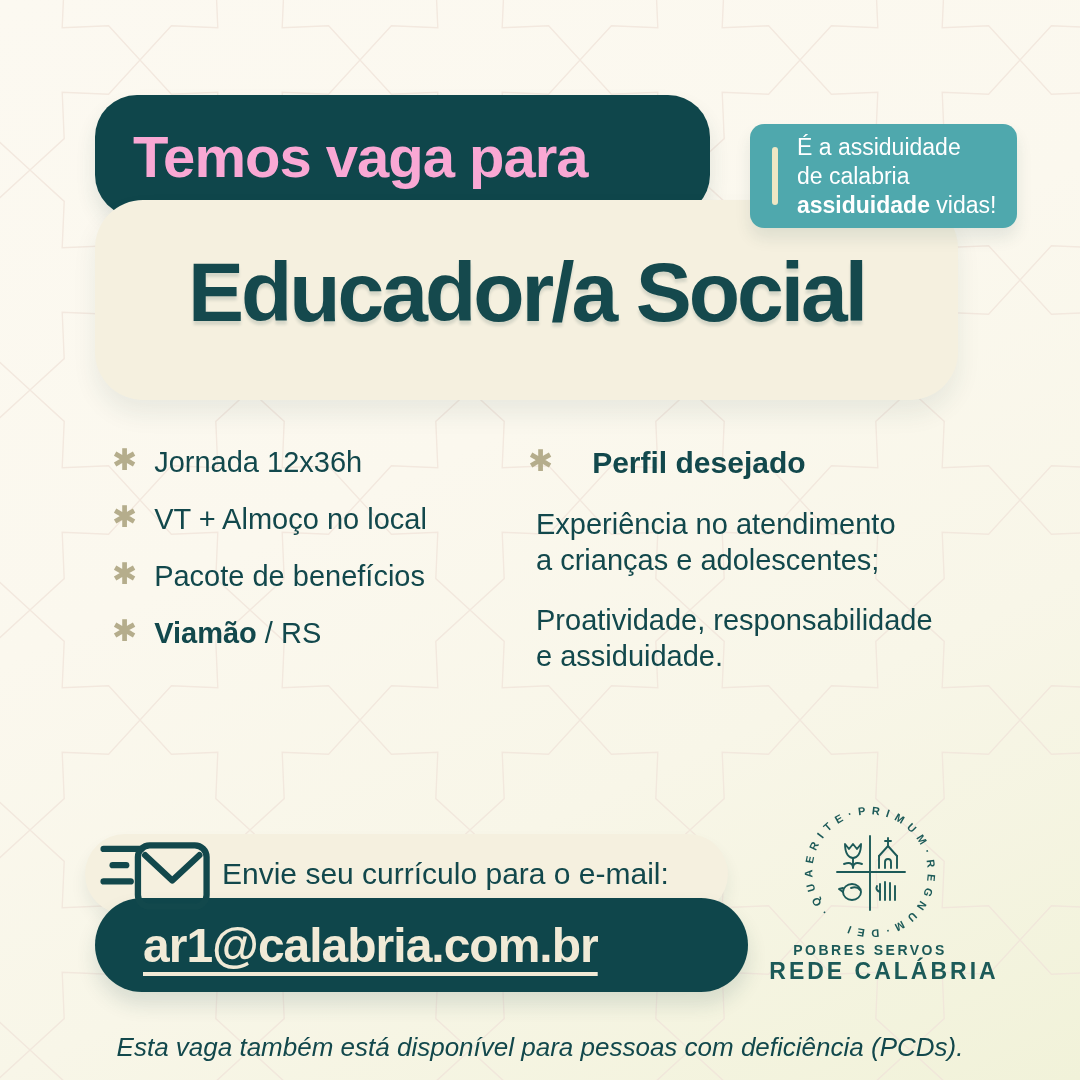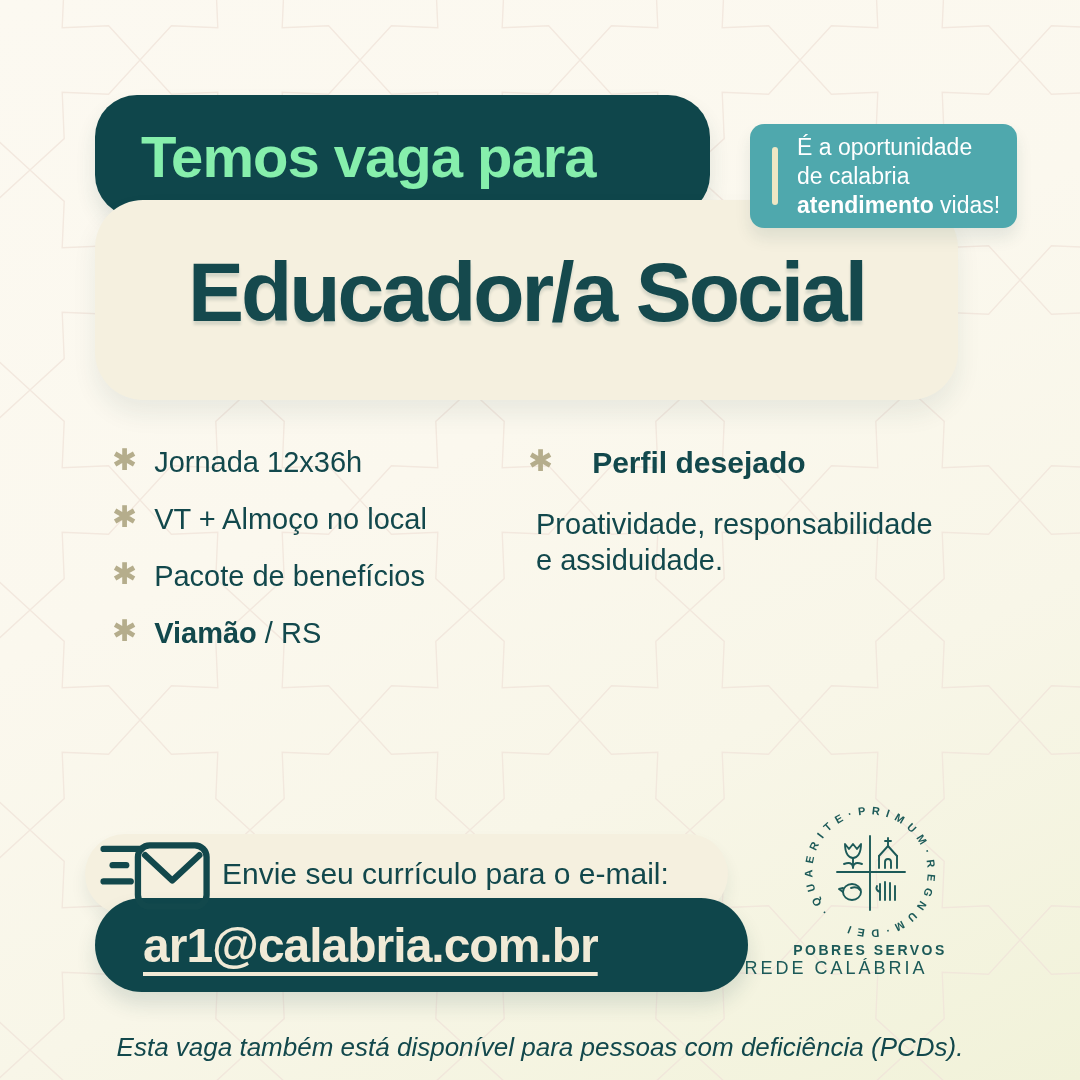--- a/index.html
+++ b/index.html
@@ -18,22 +18,22 @@
   }
 
   
   .headline-bar {
     position:absolute; left:95px; top:95px; width:615px; height:122px;
     background:#0f464b; border-radius:42px; z-index:1;
     box-shadow: 0 12px 20px rgba(30,70,70,.12);
     display:flex; align-items:center;
   }
   .headline-bar .kicker {
-    color:#86efac; font-size:58px; font-weight:800; letter-spacing:-1px;
-    padding-left:38px; white-space:nowrap;margin-left:8px;
+    color:#f9a8d4; font-size:58px; font-weight:800; letter-spacing:-1px;
+    padding-left:38px; white-space:nowrap;
   }
 
   
   .callout {
     position:absolute; left:750px; top:124px; width:267px; height:104px;
     background:#4fa8ad; border-radius:14px; z-index:3;
     box-shadow: 0 10px 16px rgba(30,70,70,.10);
     display:flex; align-items:center; padding-left:22px; box-sizing:border-box;
   }
   .callout .accent-bar {
@@ -110,22 +110,22 @@
     white-space:nowrap;
   }
 
   
   .org-logo { position:absolute; left:795px; top:800px; z-index:2; }
   .org-name-small {
     position:absolute; left:730px; top:942px; width:280px; text-align:center; z-index:2;
     font-size:14px; font-weight:700; letter-spacing:2.5px; color:#1c5a58;
   }
   .org-name-large {
-    position:absolute; left:696px; top:958px; width:280px; text-align:center; z-index:2;
-    font-size:18px; font-weight:400; letter-spacing:3px; color:#1c5a58;
+    position:absolute; left:744px; top:958px; width:280px; text-align:center; z-index:2;
+    font-size:23px; font-weight:700; letter-spacing:3px; color:#1c5a58;
   }
 
   
   .footer-note {
     position:absolute; left:0; top:1032px; width:1080px; text-align:center; z-index:2;
     font-size:26px; font-style:italic; color:#12484c;
   }
 </style>
 </head>
 <body>
@@ -141,23 +141,23 @@
     <rect width="1080" height="1080" fill="url(#starTile)" opacity="0.75"></rect>
   </svg>
 
   <div class="headline-bar">
     <div class="kicker">Temos vaga para</div>
   </div>
 
   <div class="callout">
     <div class="accent-bar"></div>
     <div class="callout-text">
-      <span>É a oportunidade</span><br>
+      <span>É a assiduidade</span><br>
       <span>de calabria</span><br>
-      <b>atendimento</b><span> vidas!</span>
+      <b>assiduidade</b><span> vidas!</span>
     </div>
   </div>
 
   <div class="title-panel">
     <div class="job-title">Educador/a Social</div>
   </div>
 
   <div class="benefits">
     <div class="benefit-item">
       <span class="star-bullet">✱</span>
@@ -175,20 +175,22 @@
       <span class="star-bullet">✱</span>
       <span><b>Viamão</b><span> / RS</span></span>
     </div>
   </div>
 
   <div class="profile">
     <div class="profile-heading-row">
       <span class="star-bullet">✱</span>
       <span class="profile-heading">Perfil desejado</span>
     </div>
+    <p class="profile-item">Experiência no atendimento
+a crianças e adolescentes;</p>
     <p class="profile-item">Proatividade, responsabilidade
 e assiduidade.</p>
   </div>
 
   <div class="contact-cream"></div>
   <svg class="envelope-icon" width="112" height="76" viewBox="0 0 124 84">
     <g fill="none" stroke="#12484c" stroke-width="7" stroke-linecap="round" stroke-linejoin="round">
       <line x1="4" y1="12" x2="46" y2="12"></line>
       <line x1="14" y1="30" x2="29" y2="30"></line>
       <line x1="4" y1="48" x2="34" y2="48"></line>

